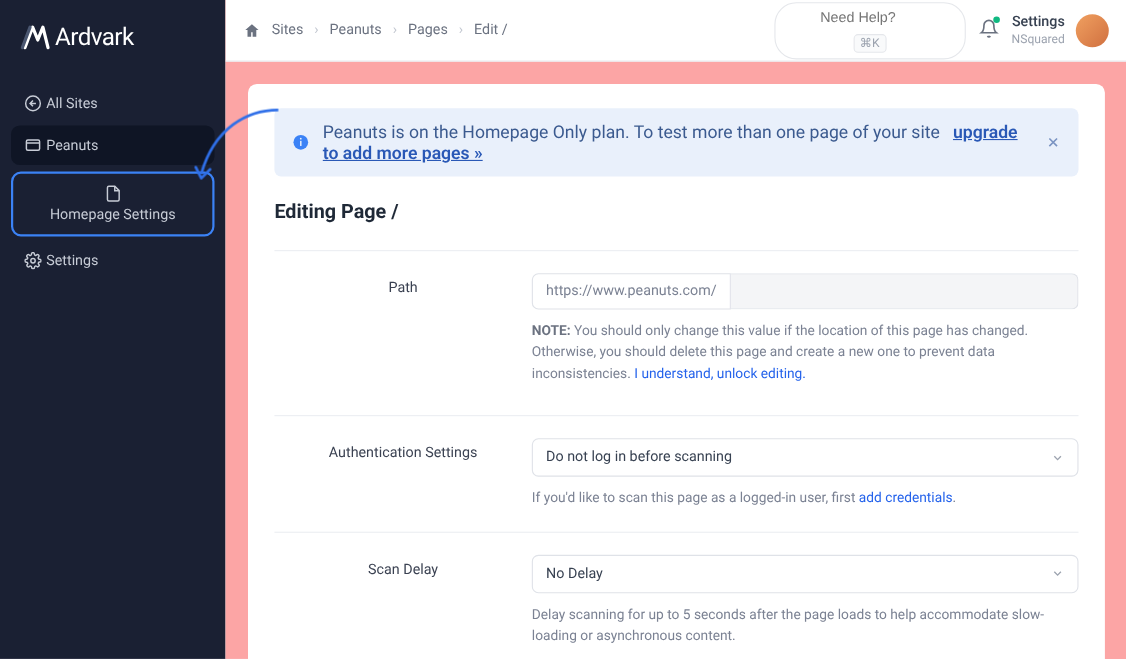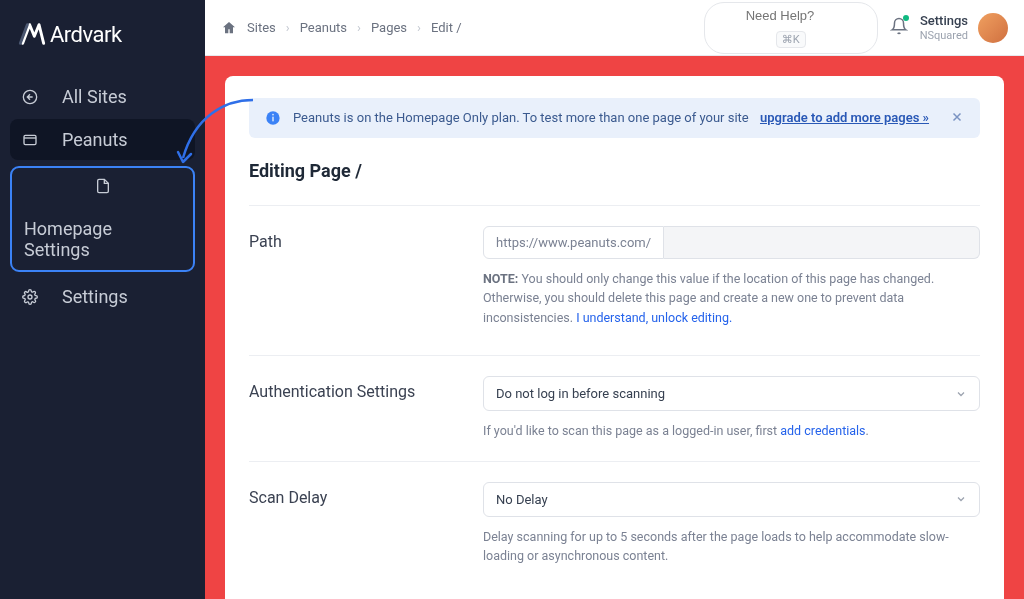--- a/index.html
+++ b/index.html
@@ -6,58 +6,58 @@
     body { font-family: -apple-system, BlinkMacSystemFont, 'Segoe UI', Roboto, sans-serif; background: #f3f4f6; width: 1024px; height: 599px; overflow: hidden; }
     
     .layout { display: flex; height: 599px; }
     
     
     .sidebar { width: 205px; background: #1a2033; color: #b8bec9; display: flex; flex-direction: column; }
     .logo { padding: 20px 18px; display: flex; align-items: center; gap: 4px; }
     .logo-icon { width: 28px; height: 28px; }
     .logo-text { color: #fff; font-size: 22px; font-weight: 400; letter-spacing: -0.5px; }
     .nav { padding: 8px 10px; }
-    .nav-item { display: flex; align-items: center; gap: 24px; padding: 10px 12px; border-radius: 8px; cursor: pointer; font-size: 18px; color: #c7ccd6; }
+    .nav-item { display: flex; align-items: center; gap: 4px; padding: 10px 12px; border-radius: 8px; cursor: pointer; font-size: 13px; color: #c7ccd6; }
     .nav-item.parent { background: #0f1525; }
     .nav-item.active { border: 2px solid #3b82f6; border-radius: 9px; position: relative; flex-direction: column; }
     .nav-icon { width: 16px; height: 16px; flex-shrink: 0; }
     
     
-    .main { flex: 1; background: #ef4444; display: flex; flex-direction: column; overflow: hidden; }
+    .main { flex: 1; background: #fca5a5; display: flex; flex-direction: column; overflow: hidden; }
     .header { height: 56px; background: #fff; border-bottom: 1px solid #e7e9ee; display: flex; align-items: center; padding: 0 16px; gap: 12px; }
     .breadcrumbs { display: flex; align-items: center; gap: 10px; font-size: 13px; color: #6b7280; flex: 1; }
     .crumb { cursor: pointer; }
     .crumb-sep { color: #c2c7d0; }
     .home-icon { width: 16px; height: 16px; color: #6b7280; }
     .search-box { display: flex; align-items: center; border: 1px solid #e5e7eb; border-radius: 20px; padding: 5px 14px; font-size: 13px; color: #9ca3af; gap: 8px; width: 174px; flex-direction: column; }
     .search-box input { border: none; outline: none; flex: 1; font-size: 13px; color: #6b7280; width: 90px; }
     .kbd { font-size: 11px; color: #9ca3af; border: 1px solid #e5e7eb; border-radius: 4px; padding: 1px 5px; background: #f9fafb; }
     .bell-wrap { position: relative; cursor: pointer; }
     .bell-icon { width: 18px; height: 18px; color: #6b7280; }
     .bell-dot { position: absolute; top: -2px; right: -1px; width: 6px; height: 6px; border-radius: 50%; background: #10b981; }
     .user-meta { display: flex; align-items: center; gap: 10px; cursor: pointer; }
     .user-text { text-align: right; line-height: 1.2; }
     .user-name { font-size: 13px; color: #374151; font-weight: 500; }
     .user-org { font-size: 11px; color: #9ca3af; }
     .avatar { width: 30px; height: 30px; border-radius: 50%; background: linear-gradient(135deg,#f0a060,#d07040); }
     
     
     .card-wrap { flex: 1; padding: 20px; overflow-y: auto; }
     .card { background: #fff; border-radius: 8px; padding: 22px 24px 24px; }
-    .banner { background: #e9f0fb; border-radius: 6px; padding: 12px 16px; display: flex; gap: 12px; font-size: 13px; color: #3b5a8f; margin-bottom: 22px; }
+    .banner { background: #e9f0fb; border-radius: 6px; padding: 12px 16px; display: flex; align-items: center; gap: 12px; font-size: 16px; color: #3b5a8f; margin-bottom: 22px; }
     .banner-icon { width: 16px; height: 16px; color: #3b82f6; flex-shrink: 0; }
     .banner-text { flex: 1; }
     .banner-link { color: #2958b6; font-weight: 600; text-decoration: underline; cursor: pointer; margin-left: 8px; }
     .banner-close { cursor: pointer; color: #7a93c2; }
     
     .page-title { font-size: 18px; font-weight: 700; color: #1f2937; margin-bottom: 24px; }
     
     .field-row { display: flex; padding: 20px 0; border-top: 1px solid #eceef2; }
     .field-row:first-of-type { border-top: 1px solid #eceef2; }
-    .field-label { width: 234px; font-size: 16px; color: #3b4252; flex-shrink: 0; padding-top: 6px; }
+    .field-label { width: 234px; font-size: 13px; color: #3b4252; flex-shrink: 0; padding-top: 6px; text-align: center; }
     .field-body { flex: 1; }
     
     .path-input-wrap { display: flex; margin-bottom: 10px; }
     .path-prefix { border: 1px solid #dfe2e8; border-radius: 6px 0 0 6px; padding: 8px 12px; font-size: 13px; color: #7b8293; background: #fff; }
     .path-value { flex: 1; background: #f4f5f7; border: 1px solid #dfe2e8; border-left: 0; border-radius: 0 6px 6px 0; padding: 8px 12px; font-size: 13px; color: #8a909c; }
     .help-text { font-size: 12.5px; color: #7b8293; line-height: 1.55; }
     .help-text i { font-style: italic; }
     .help-text p { margin-bottom: 8px; }
     .help-text .note-label { font-weight: 700; color: #6b7280; }
     .help-text .link { color: #2563eb; cursor: pointer; }

